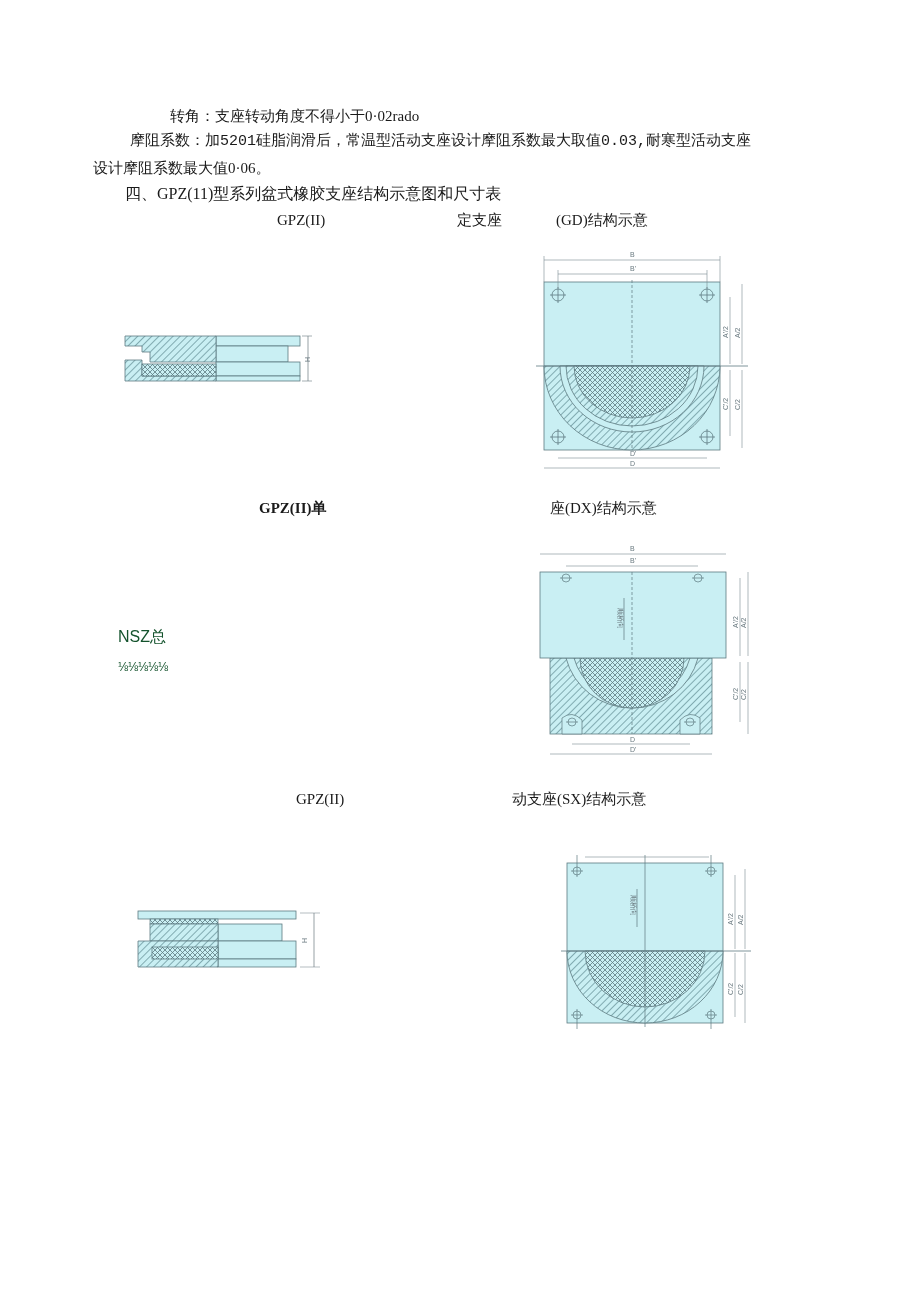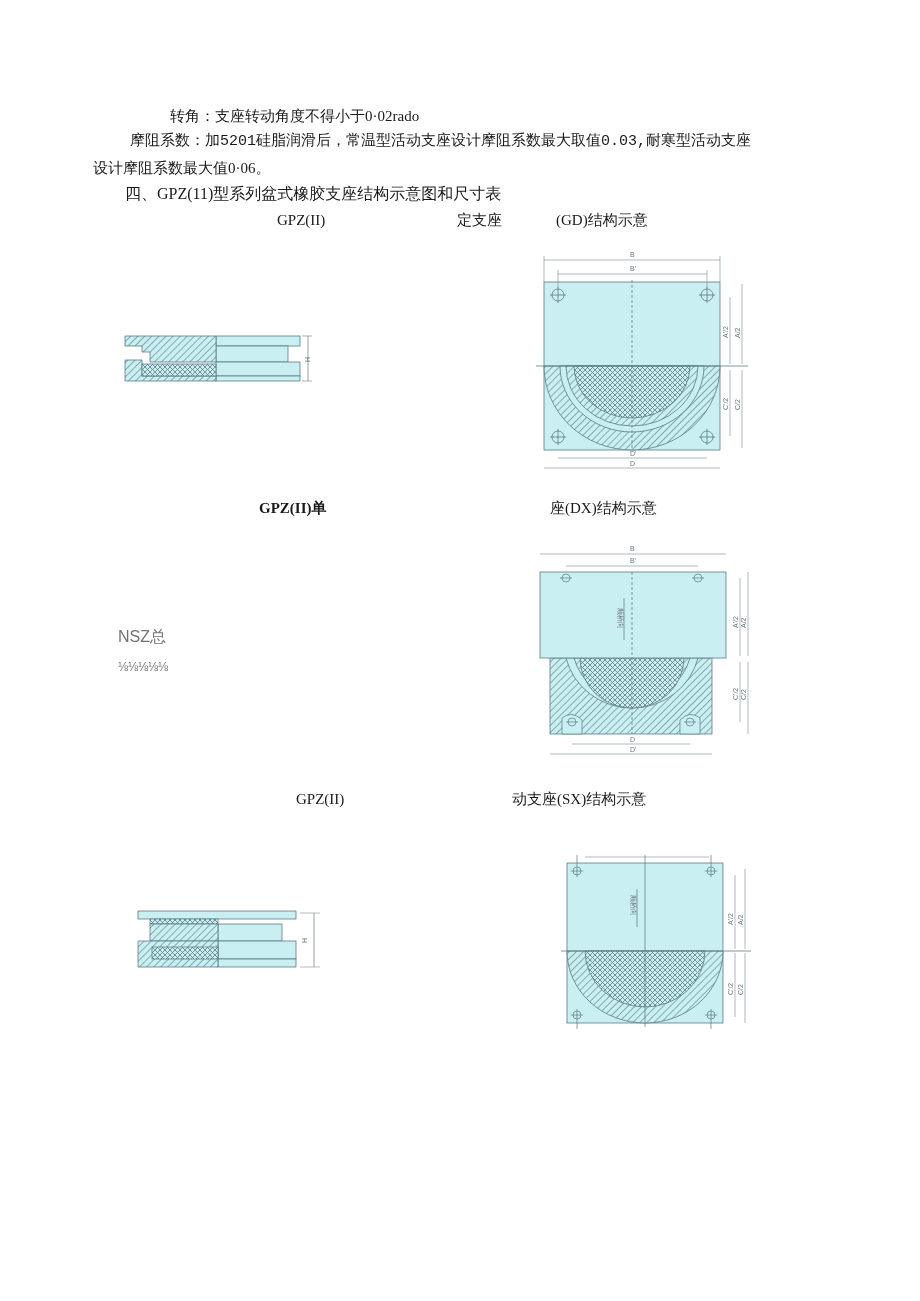--- a/index.html
+++ b/index.html
@@ -1,20 +1,20 @@
 <!DOCTYPE html>
 <html><head>
 <meta charset="utf-8">
 <style>
   html, body { margin:0; padding:0; background:#ffffff; }
   body { width:920px; height:1301px; position:relative; overflow:hidden;
          font-family:"Liberation Serif","DejaVu Serif",serif; color:#1a1a1a; }
   .t { position:absolute; font-size:15px; line-height:20px; white-space:nowrap; }
   .h { font-size:16px;margin-left:32px; }
-  .sans { font-family:"Liberation Sans","DejaVu Sans",sans-serif; color:#737373; }
+  .sans { font-family:"Liberation Sans","DejaVu Sans",sans-serif; color:#14532d; }
   svg { position:absolute; overflow:visible; }
   .dim { font-family:"Liberation Sans","DejaVu Sans",sans-serif; font-size:7px; fill:#6a7a80; }
 </style>
 </head>
 <body>
 
 <div class="t" style="left:130px;top:106px;margin-left:40px;">转角：支座转动角度不得小于0·02rado</div>
 <div class="t" style="left:130px;top:132px;font-family:Liberation Mono, monospace;">摩阻系数：加5201硅脂润滑后，常温型活动支座设计摩阻系数最大取值0.03,耐寒型活动支座</div>
 <div class="t" style="left:93px;top:158px;">设计摩阻系数最大值0·06。</div>
 <div class="t h" style="left:93px;top:184px;">四、GPZ(11)型系列盆式橡胶支座结构示意图和尺寸表</div>

